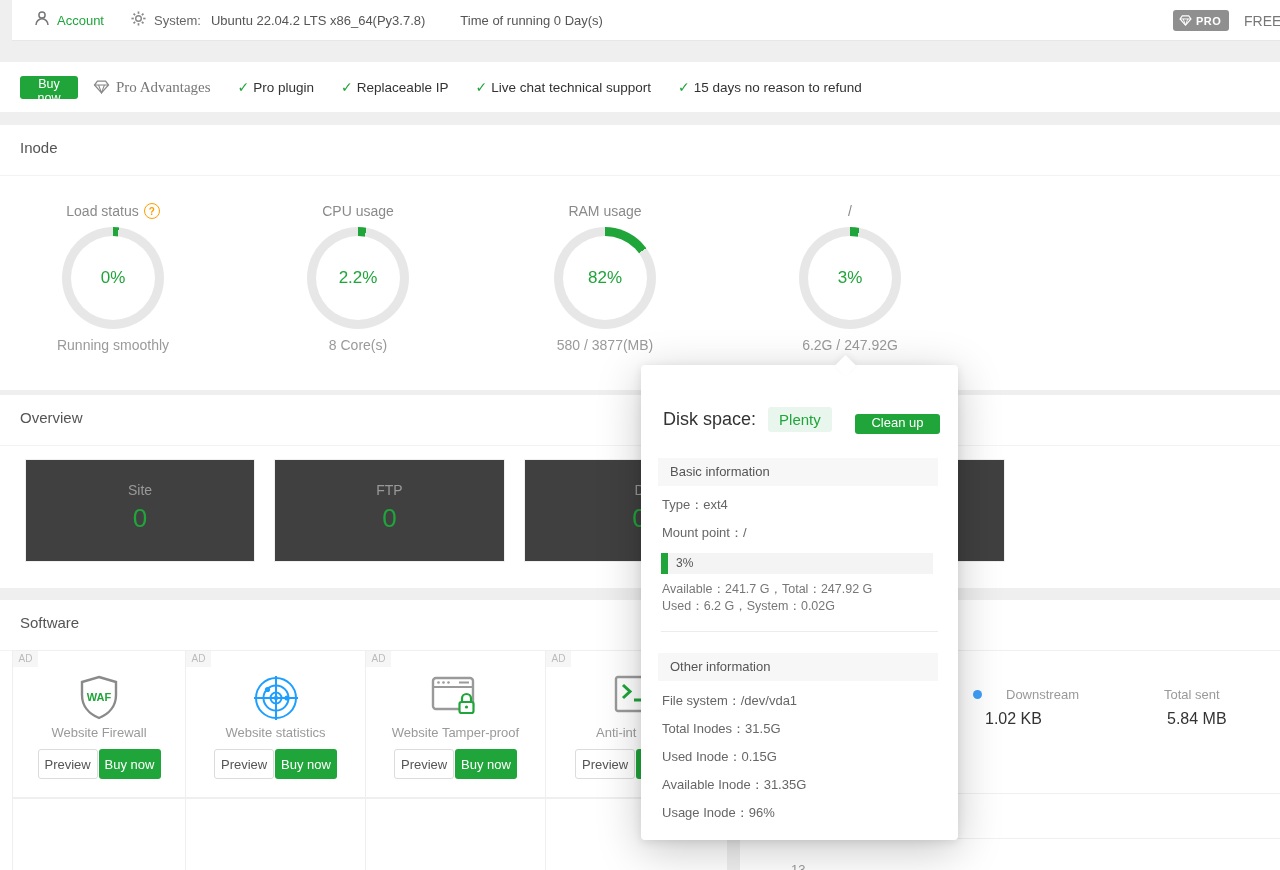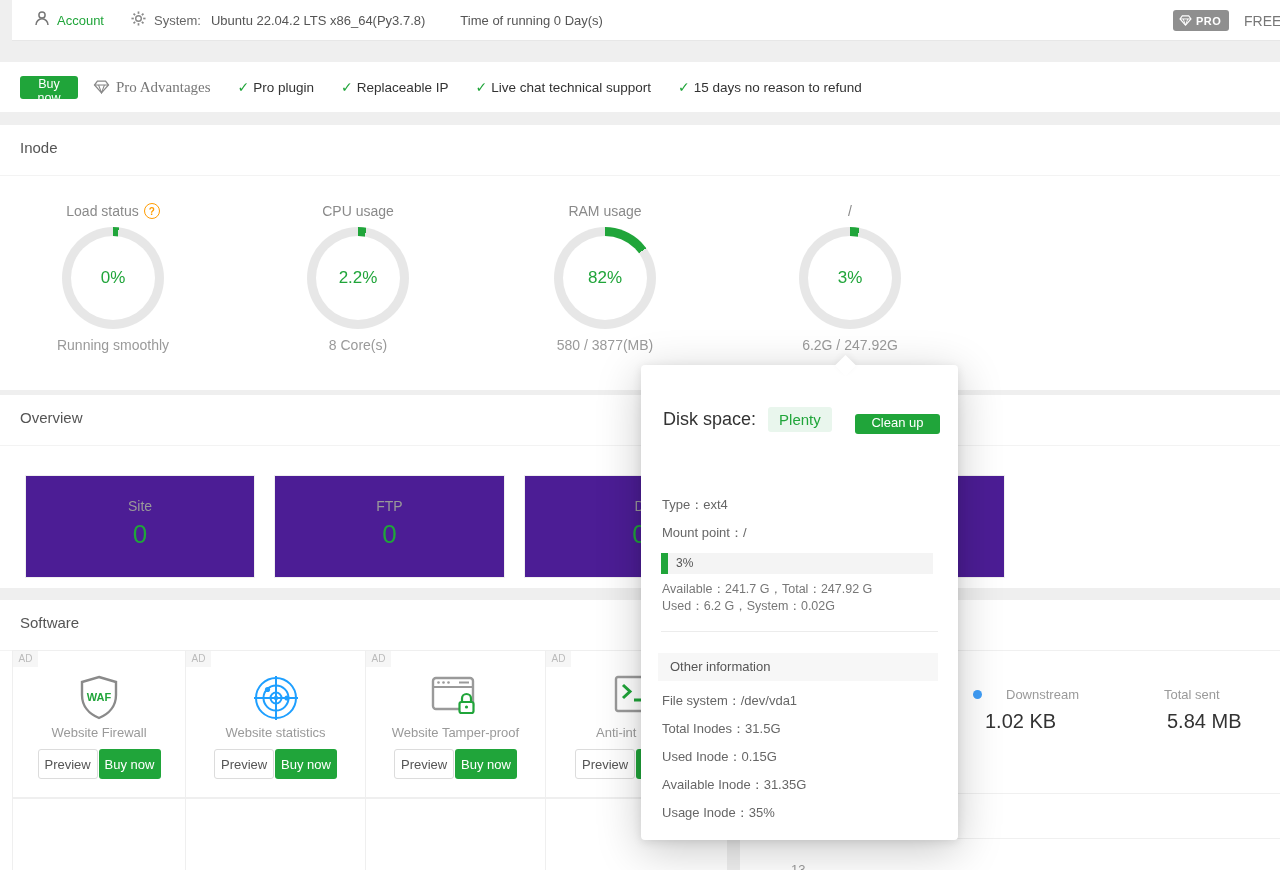--- a/index.html
+++ b/index.html
@@ -34,40 +34,40 @@
   .status-panel{left:0;top:125px;width:1280px;height:265px;}
   .gauge{position:absolute;width:220px;text-align:center;top:0;}
   .gauge .glabel{position:absolute;top:78px;width:100%;font-size:14px;color:#8a8a8a;display:flex;justify-content:center;align-items:center;gap:5px;}
   .ring{position:absolute;top:102px;left:59px;width:102px;height:102px;border-radius:50%;background:#e7e7e7;}
   .ring .inner{position:absolute;inset:9px;background:#fff;border-radius:50%;display:flex;align-items:center;justify-content:center;font-size:17px;color:#20a53a;}
   .gauge .gsub{position:absolute;top:212px;width:100%;font-size:14px;color:#9a9a9a;}
   .help{display:inline-flex;width:14px;height:14px;border:1.5px solid #ff9c00;border-radius:50%;color:#ff9c00;font-size:10px;font-weight:bold;align-items:center;justify-content:center;cursor:pointer;}
 
   
   .overview-panel{left:0;top:395px;width:1280px;height:193px;}
-  .ocard{position:absolute;top:80px;height:103px;background:#4c1d95;border:1px solid #efefef;box-sizing:border-box;text-align:center;cursor:pointer;}
+  .ocard{position:absolute;top:64px;height:103px;background:#404040;border:1px solid #efefef;box-sizing:border-box;text-align:center;cursor:pointer;}
   .ocard .ot{margin-top:22px;font-size:14px;color:#999;}
   .ocard .ov{margin-top:5px;font-size:26px;color:#20a53a;}
 
   
   .software-panel{left:0;top:600px;width:727px;height:270px;padding-left:41px;}
   .scell{position:absolute;border:1px solid #efefef;box-sizing:border-box;background:#fff;}
   .adtag{position:absolute;left:0;top:0;width:25px;height:16px;background:#f6f6f6;color:#bbb;font-size:10px;text-align:center;line-height:16px;}
   .sicon{position:absolute;top:24px;left:0;width:100%;display:flex;justify-content:center;}
   .sname{position:absolute;top:74px;width:100%;text-align:center;font-size:13px;color:#9a9a9a;}
   .sname.name-left{text-align:left;padding-left:50px;box-sizing:border-box;}
   .sbtns{position:absolute;top:98px;width:100%;display:flex;justify-content:center;gap:1px;}
   .btn-preview{width:60px;height:30px;background:#fff;border:1px solid #dcdcdc;border-radius:3px;color:#555;font-size:13px;cursor:pointer;font-family:inherit;}
   .btn-buy{width:62px;height:30px;font-size:13px;}
 
   
   .traffic-panel{left:740px;top:600px;width:540px;height:270px;}
   .tdiv{position:absolute;left:0;right:0;height:1px;background:#f0f0f0;}
   .tlabel{position:absolute;font-size:13px;color:#9a9a9a;display:flex;align-items:center;gap:24px;}
-  .tval{position:absolute;font-size:20px;color:#333;}
+  .tval{position:absolute;font-size:16px;color:#333;}
   .bluedot{width:9px;height:9px;border-radius:50%;background:#3f9ef8;display:inline-block;}
   .partialnum{position:absolute;left:51px;top:262px;font-size:13px;color:#999;}
 
   
   .popup{position:absolute;left:641px;top:365px;width:317px;height:475px;background:#fff;border-radius:4px;box-shadow:0 10px 45px rgba(0,0,0,.22), 0 2px 10px rgba(0,0,0,.10);z-index:50;}
   .popup .arrow{position:absolute;left:197px;top:-7px;width:15px;height:15px;background:#fff;transform:rotate(45deg);box-shadow:-2px -2px 6px rgba(0,0,0,.05);}
   .popup .dsrow{position:absolute;left:22px;top:40px;right:20px;height:28px;display:flex;align-items:center;}
   .popup .dslabel{font-size:18px;color:#333;}
   .popup .pill{margin-left:12px;background:#e9f6ed;color:#20a53a;font-size:15px;padding:4px 11px;border-radius:3px;}
   .popup .cleanbtn{position:absolute;left:192px;top:9px;width:85px;height:20px;font-size:13px;}
@@ -329,33 +329,34 @@
 
   <div class="popup">
     <div class="arrow"></div>
 
     <div class="dsrow">
       <span class="dslabel">Disk space:</span>
       <span class="pill">Plenty</span>
       <button class="btn-green cleanbtn">Clean up now</button>
     </div>
 
+    <div class="band" style="top:93px;">Basic information</div>
     <div class="row" style="top:131px;">Type：ext4</div>
     <div class="row" style="top:159px;">Mount point：/</div>
 
     <div class="progress">
       <div class="pfill"></div>
       <div class="plabel">3%</div>
     </div>
 
     <div class="row small" style="top:216px;">Available：241.7 G，Total：247.92 G</div>
     <div class="row small" style="top:233px;">Used：6.2 G，System：0.02G</div>
 
     <div class="pdivider"></div>
     <div class="band" style="top:288px;">Other information</div>
     <div class="row" style="top:327px;">File system：/dev/vda1</div>
     <div class="row" style="top:355px;">Total Inodes：31.5G</div>
     <div class="row" style="top:383px;">Used Inode：0.15G</div>
     <div class="row" style="top:411px;">Available Inode：31.35G</div>
-    <div class="row" style="top:439px;">Usage Inode：35%</div>
+    <div class="row" style="top:439px;">Usage Inode：96%</div>
   </div>
 
 </div>
 
 </body></html>

